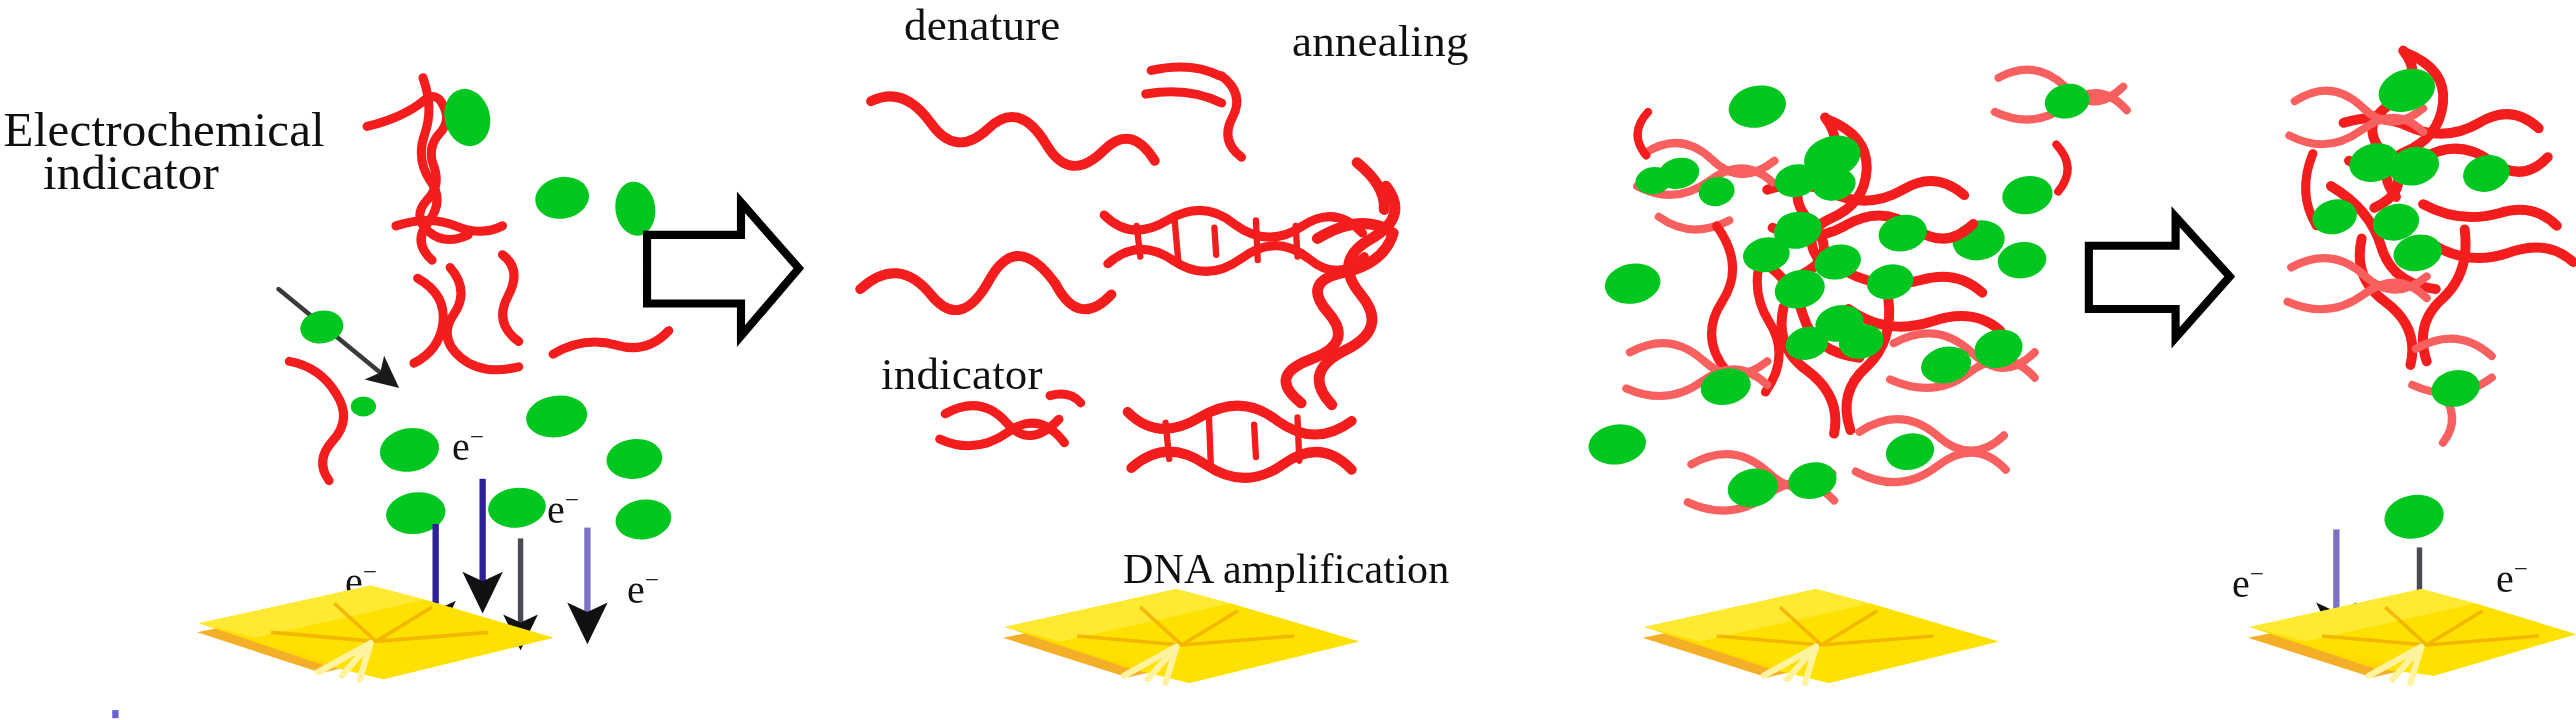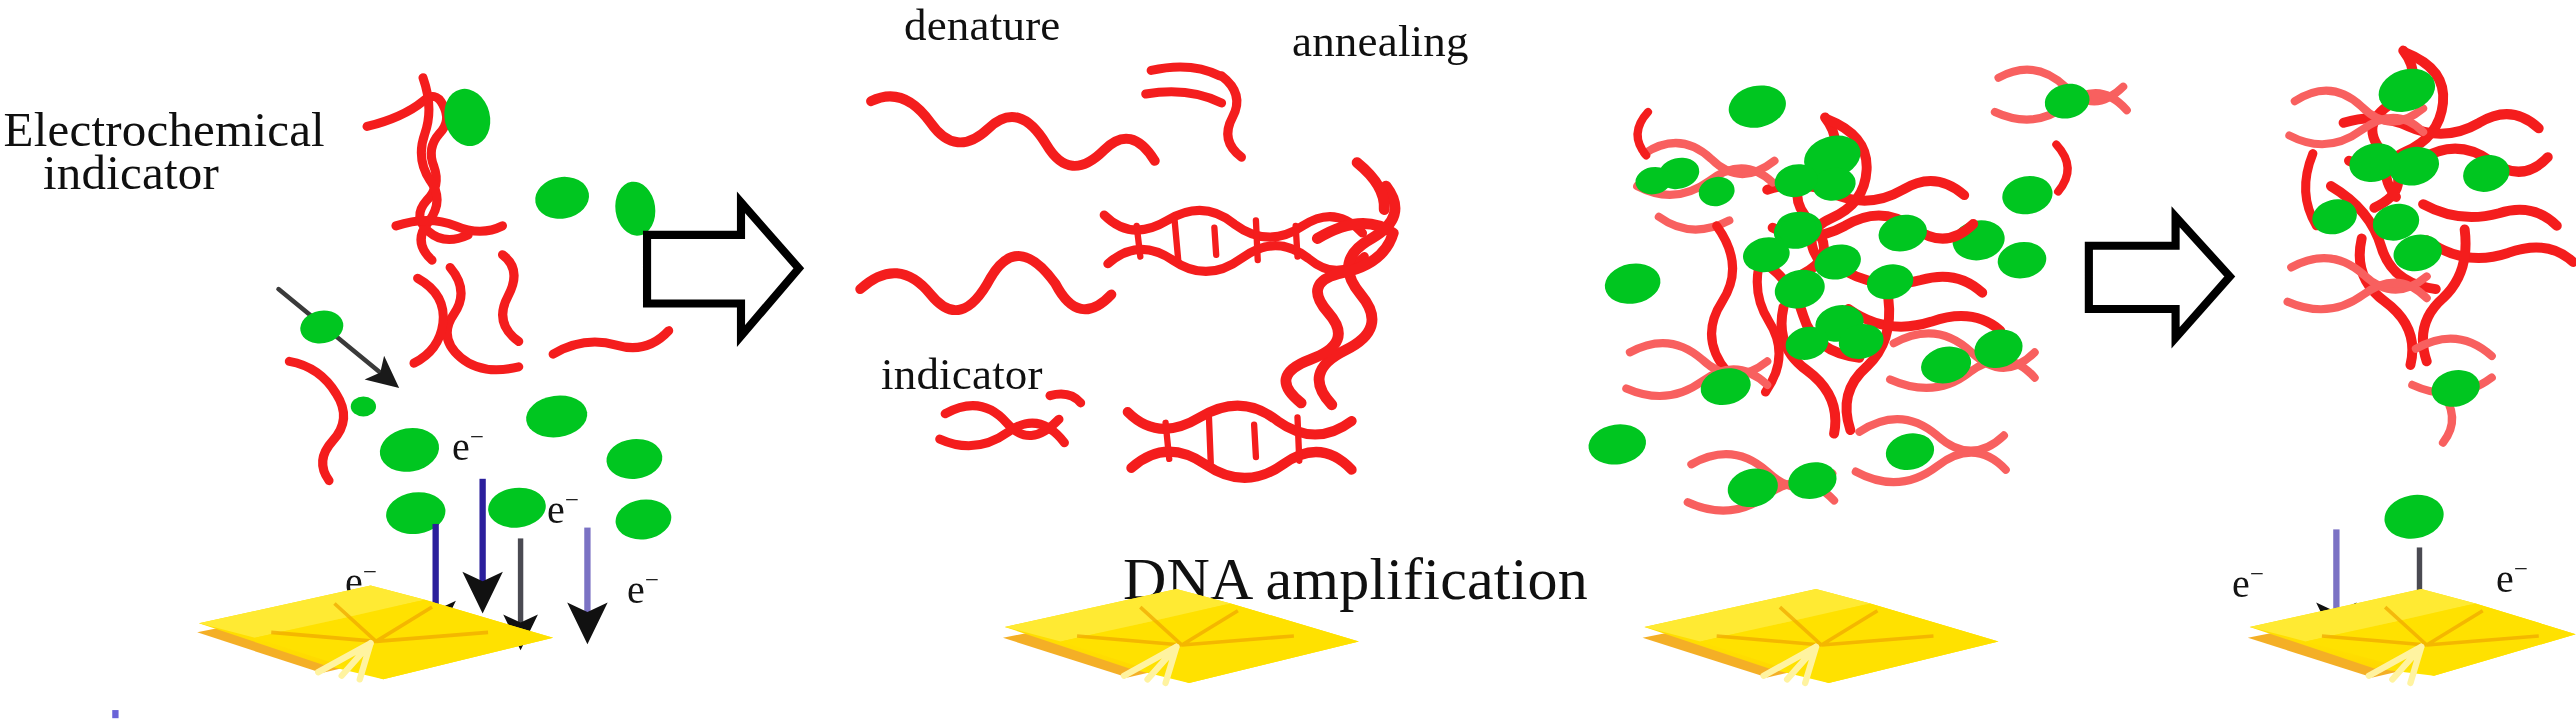--- a/index.html
+++ b/index.html
@@ -20,21 +20,21 @@
   .label {
     position: absolute;
     color: #101010;
     font-family: "Liberation Serif", "DejaVu Serif", serif;
     white-space: pre;
     line-height: 1.12;
     letter-spacing: 0.2px;
   }
   .label.big   { font-size: 49px; }
   .label.step  { font-size: 45px; }
-  .label.amp   { font-size: 60px; }
+  .label.amp   { font-size: 42px; }
 
   .elabel {
     position: absolute;
     font-family: "Liberation Serif", "DejaVu Serif", serif;
     font-size: 40px;
     color: #141414;
     white-space: pre;
   }
   .elabel sup {
     font-size: 0.62em;

